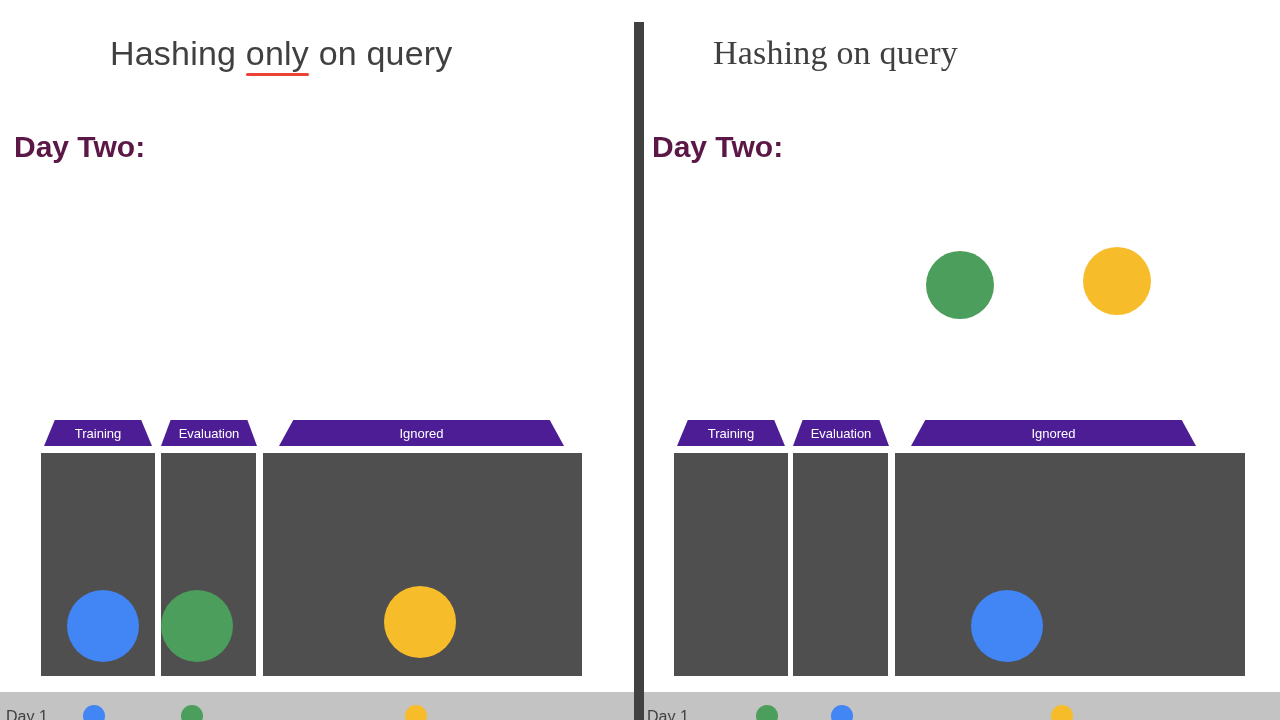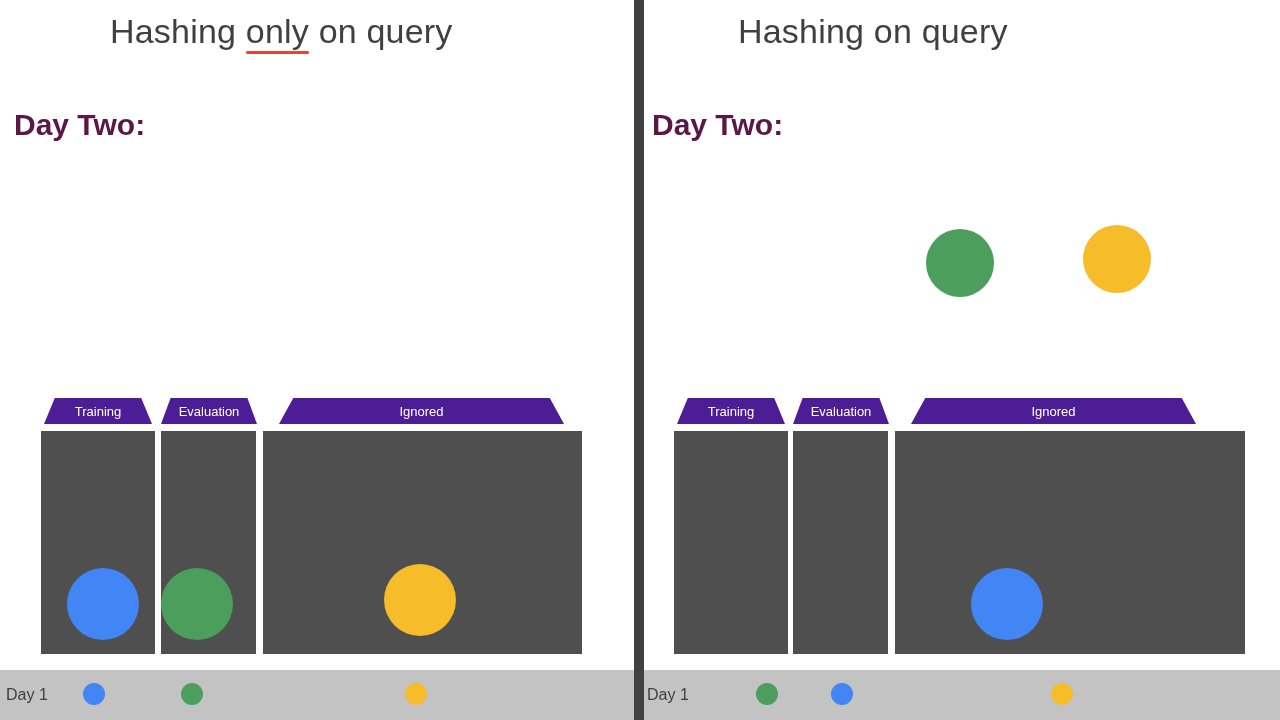--- a/index.html
+++ b/index.html
@@ -1,17 +1,17 @@
 <!DOCTYPE html>
 <html><head>
 <meta charset="utf-8">
 <style>
   * { box-sizing: border-box; margin: 0; padding: 0; }
   html, body { width: 1280px; height: 720px; font-family: Arial, Helvetica, sans-serif; background: #fff; overflow: hidden; }
-  .canvas { position: relative; width: 1280px; height: 583px; }
+  .canvas { position: relative; width: 1280px; height: 583px; margin-top: 22px; }
   .divider { position: absolute; left: 634px; top: 0; width: 10px; height: 720px; background: #414141; }
   .title { position: absolute; font-size: 34px; font-weight: 500; color: #404040; letter-spacing: 0.2px; white-space: nowrap; }
   .title .underline { position: relative; display: inline-block; }
   .title .underline::after { content: ""; position: absolute; left: 0; right: 0; bottom: -3px; height: 3px; background: #ea4335; border-radius: 2px; }
   .subtitle { position: absolute; font-size: 35px; font-weight: 400; color: #ea4335; letter-spacing: 0.2px; }
   .daylabel { position: absolute; font-size: 30px; font-weight: 700; color: #5b1846; }
   .bucket { position: absolute; background: #4f4f4f; }
   .blabel { position: absolute; background: #4c1d95; color: #fff; font-size: 13px; font-weight: 500; display: flex; align-items: center; justify-content: center; }
   .trap-s { clip-path: polygon(10% 0, 90% 0, 100% 100%, 0 100%); }
   .trap-l { clip-path: polygon(5% 0, 95% 0, 100% 100%, 0 100%); }
@@ -24,21 +24,21 @@
 </style>
 </head>
 <body>
 
 <div class="canvas">
 
   <div class="title" style="left:110px; top:12px;">
     <span>Hashing </span><span class="underline">only</span><span> on query</span>
   </div>
 
-  <div class="title" style="left:738px; top:12px;">Hashing on query</div>
+  <div class="title" style="left:713px; top:12px;font-family:Liberation Serif, serif;">Hashing on query</div>
 
   <div class="daylabel" style="left:14px; top:108px;">Day Two:</div>
   <div class="daylabel" style="left:652px; top:108px;">Day Two:</div>
 
   <div class="blabel trap-s" style="left:44px; top:398px; width:108px; height:26px;">Training</div>
   <div class="bucket" style="left:41px; top:431px; width:114px; height:223px;"></div>
 
   <div class="blabel trap-s" style="left:161px; top:398px; width:96px; height:26px;">Evaluation</div>
   <div class="bucket" style="left:161px; top:431px; width:95px; height:223px;"></div>
 

